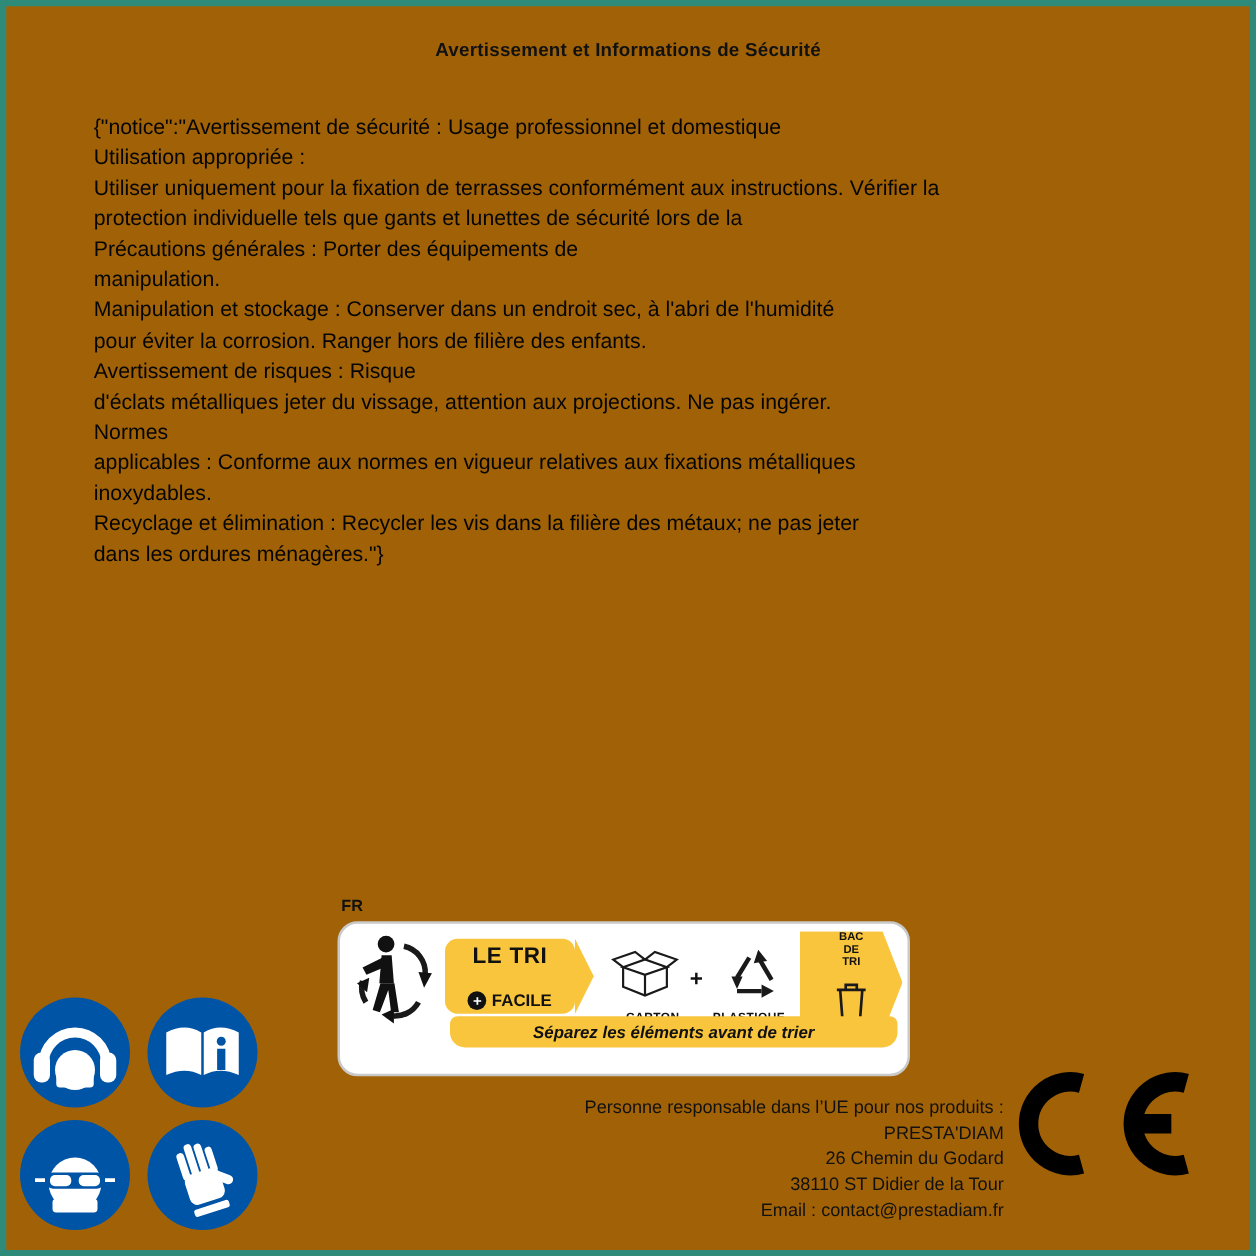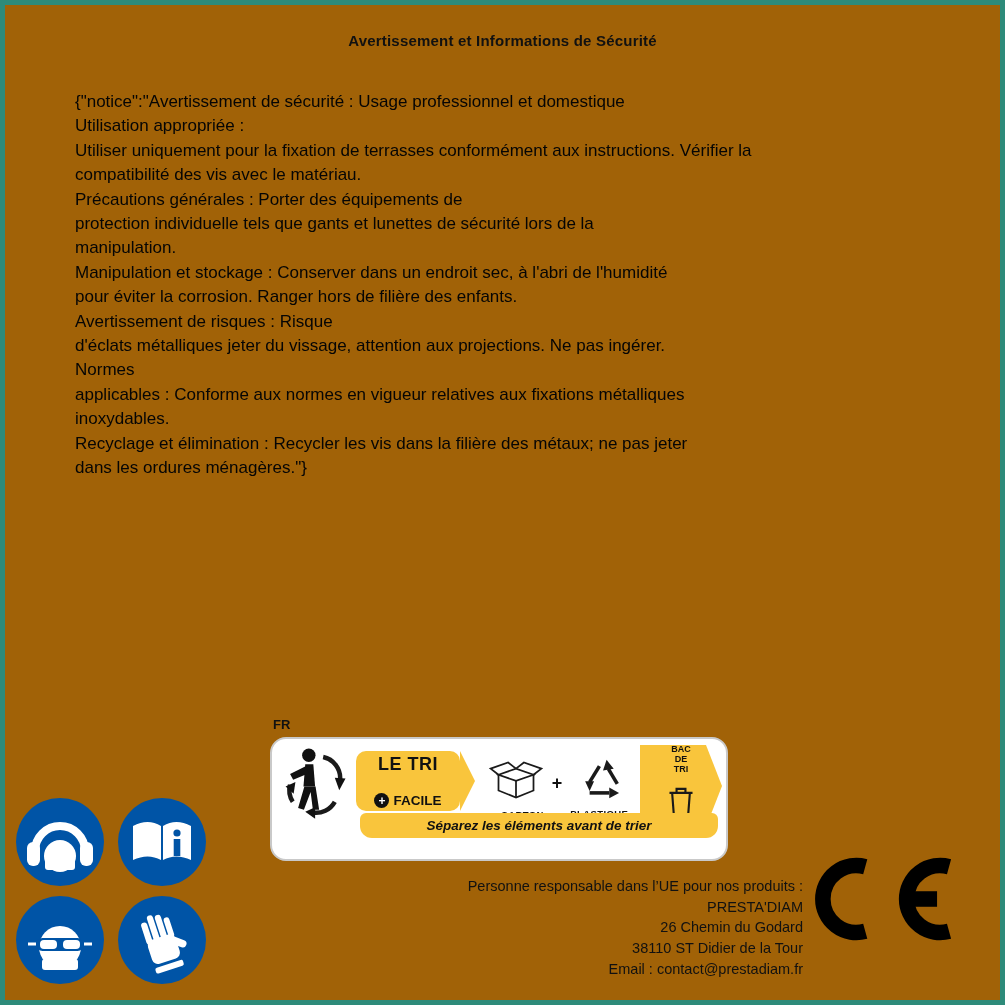--- a/index.html
+++ b/index.html
@@ -92,23 +92,22 @@
 <body>
 
 <div class="page">
 
   <h1 class="doc-title">Avertissement et Informations de Sécurité</h1>
 
   <div class="notice">
     <div>{"notice":"Avertissement de sécurité : Usage professionnel et domestique</div>
     <div>Utilisation appropriée :</div>
     <div>Utiliser uniquement pour la fixation de terrasses conformément aux instructions. Vérifier la</div>
-    <div>compatibilité des vis avec le matériau.</div>
+    <div>protection individuelle tels que gants et lunettes de sécurité lors de la</div>
     <div>Précautions générales : Porter des équipements de</div>
-    <div>protection individuelle tels que gants et lunettes de sécurité lors de la</div>
     <div>manipulation.</div>
     <div>Manipulation et stockage : Conserver dans un endroit sec, à l'abri de l'humidité</div>
     <div>pour éviter la corrosion. Ranger hors de filière des enfants.</div>
     <div>Avertissement de risques : Risque</div>
     <div>d'éclats métalliques jeter du vissage, attention aux projections. Ne pas ingérer.</div>
     <div>Normes</div>
     <div>applicables : Conforme aux normes en vigueur relatives aux fixations métalliques</div>
     <div>inoxydables.</div>
     <div>Recyclage et élimination : Recycler les vis dans la filière des métaux; ne pas jeter</div>
     <div>dans les ordures ménagères."}</div>

